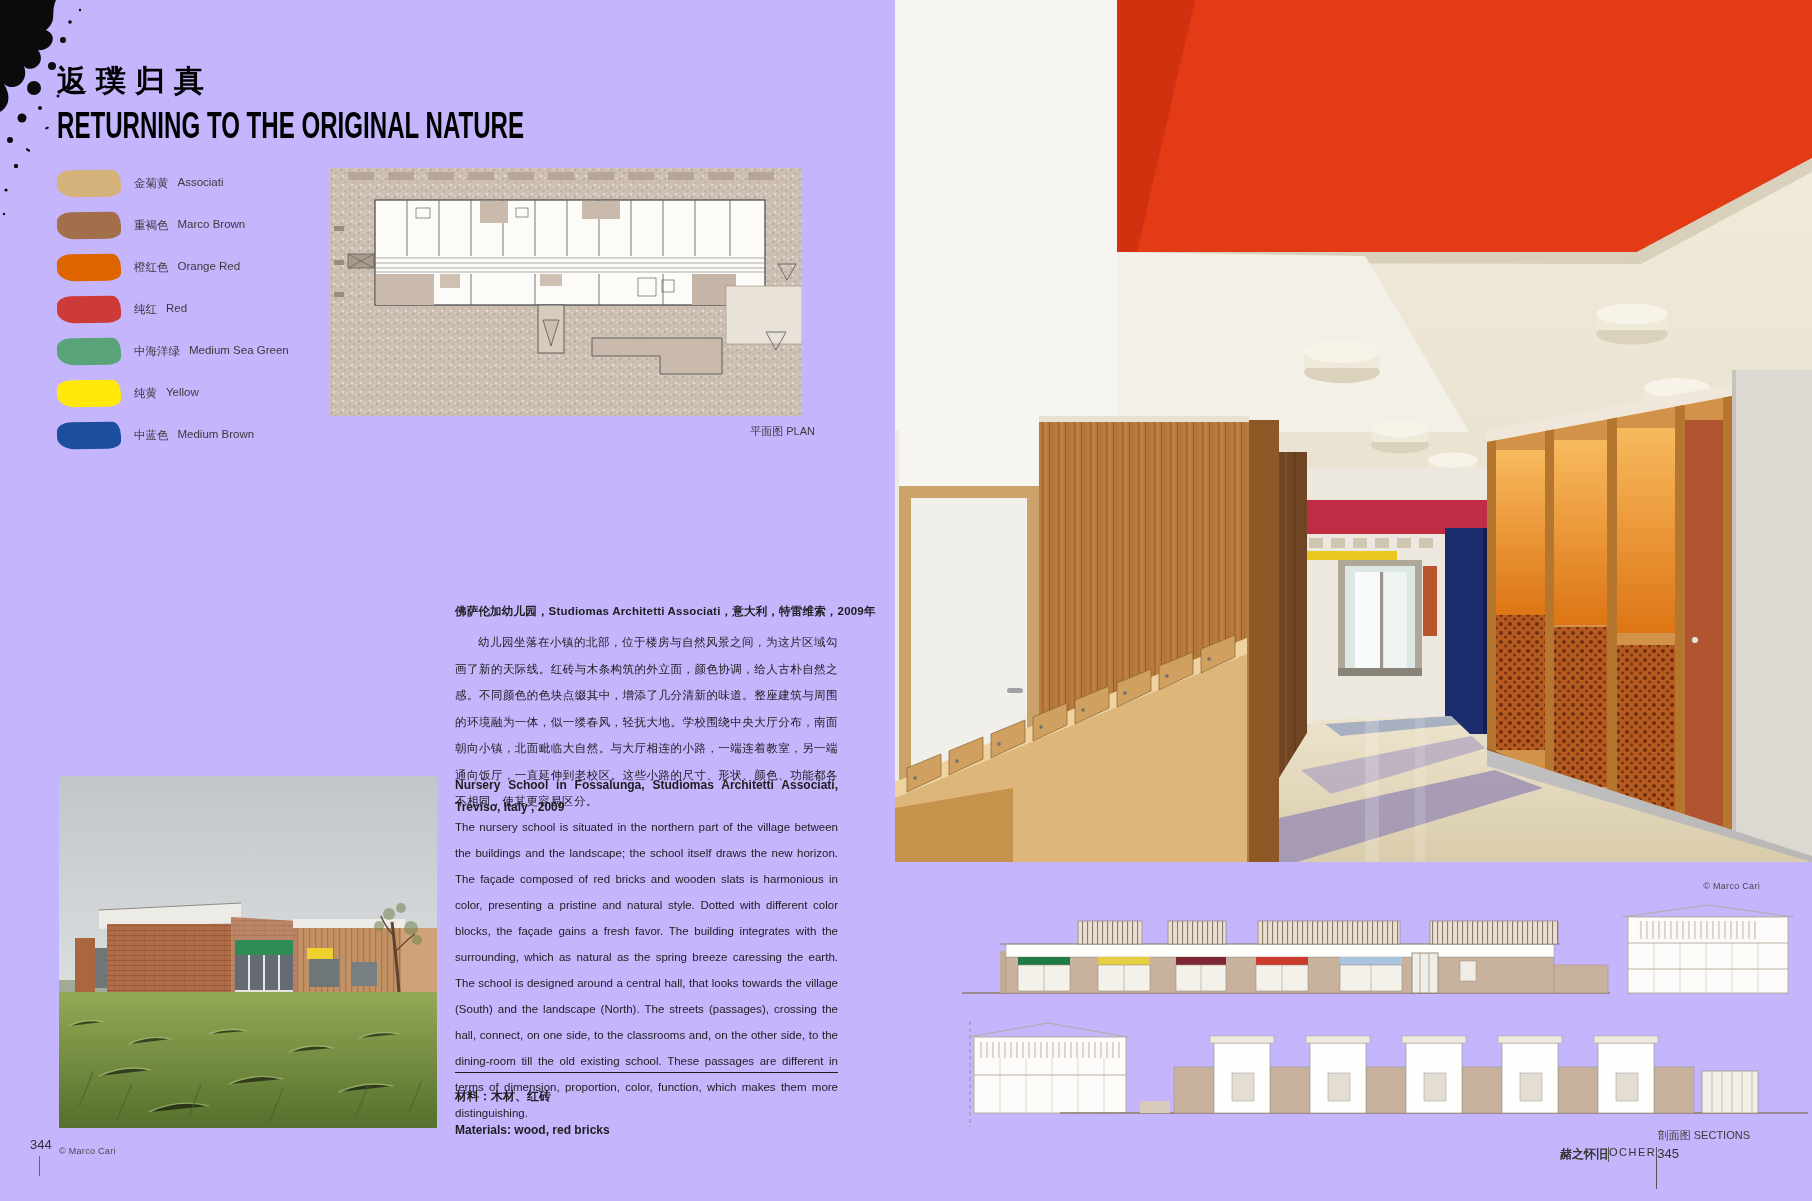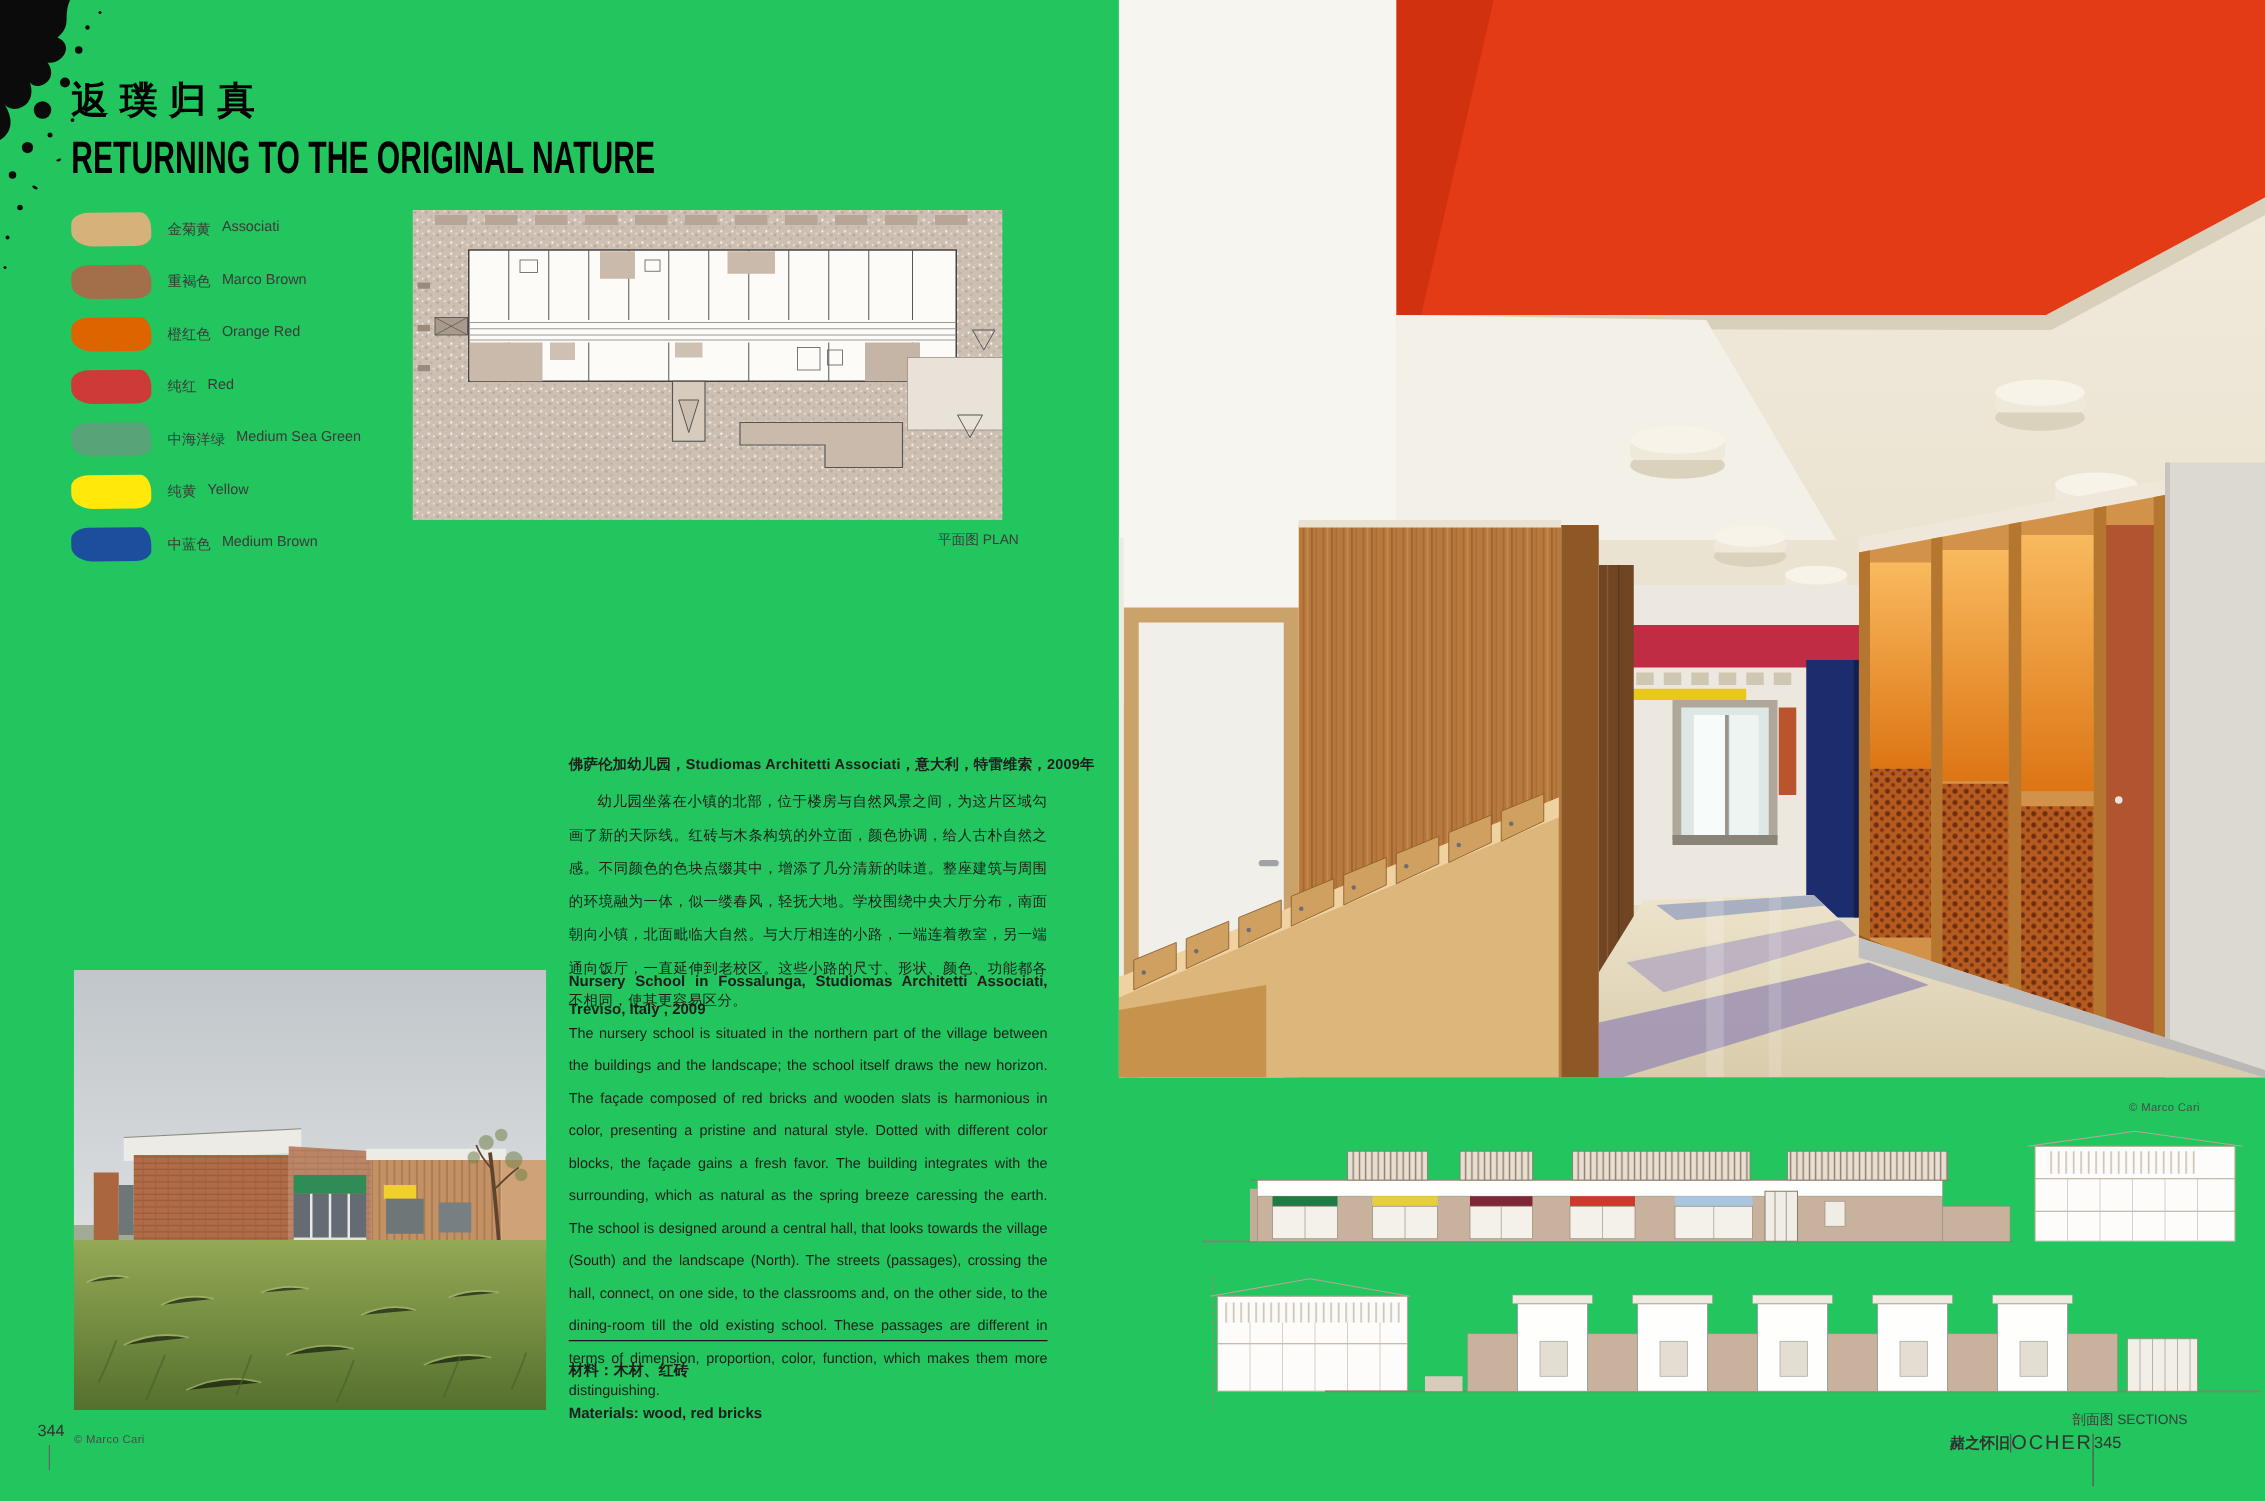--- a/index.html
+++ b/index.html
@@ -1,18 +1,18 @@
 <!DOCTYPE html>
 <html><head>
 <meta charset="utf-8">
 <style>
   * { box-sizing: border-box; margin: 0; padding: 0; }
   html,body { background:#fff; }
   body { font-family: "Liberation Sans", sans-serif; color:#222; }
-  .spread { position:relative; width:1812px; height:1201px; background:#22c55e; overflow:hidden; }
+  .spread { position:relative; width:1812px; height:1201px; background:#c4b5fd; overflow:hidden; }
   .abs { position:absolute; }
 
   
   .title-cn { font-size:30px; font-weight:700; letter-spacing:9px; color:#000; line-height:1; }
   .title-en { font-size:33px; font-weight:900; line-height:1; color:#000; white-space:nowrap;
               transform:scale(0.73,1.1); transform-origin:0 50%; letter-spacing:0px; }
 
   
   .palette-row { display:flex; align-items:center; margin-bottom:14px; height:28px; }
   .swatch { width:64px; height:27px; flex:0 0 64px;
@@ -29,21 +29,21 @@
   .rule { height:1px; background:#1a1a1a; width:383px; }
   .materials { font-weight:700; font-size:12px; }
 
   .fig-label { font-size:11px; color:#3c3c3c; text-align:right; }
   .credit { font-size:9px; color:#4a4a4a; letter-spacing:.3px;margin-top:15px; }
 
   
   .pageno { font-size:13px; color:#333; }
   .footer-right { display:flex; align-items:flex-start; }
   .footer-right .cnbook { font-size:12px; font-weight:700; color:#333; }
-  .footer-right .enbook { font-size:16px; letter-spacing:1.5px; color:#333; }
+  .footer-right .enbook { font-size:11px; letter-spacing:1.5px; color:#333; }
   .vbar-s { width:1px; height:15px; background:#555; margin-top:1px; }
   .vbar-l { width:1px; height:42px; background:#555; margin-top:1px; }
   .tick { width:1px; height:20px; background:#666; }
 
   svg { display:block; }
 </style>
 </head>
 <body>
 
 <div class="spread">

